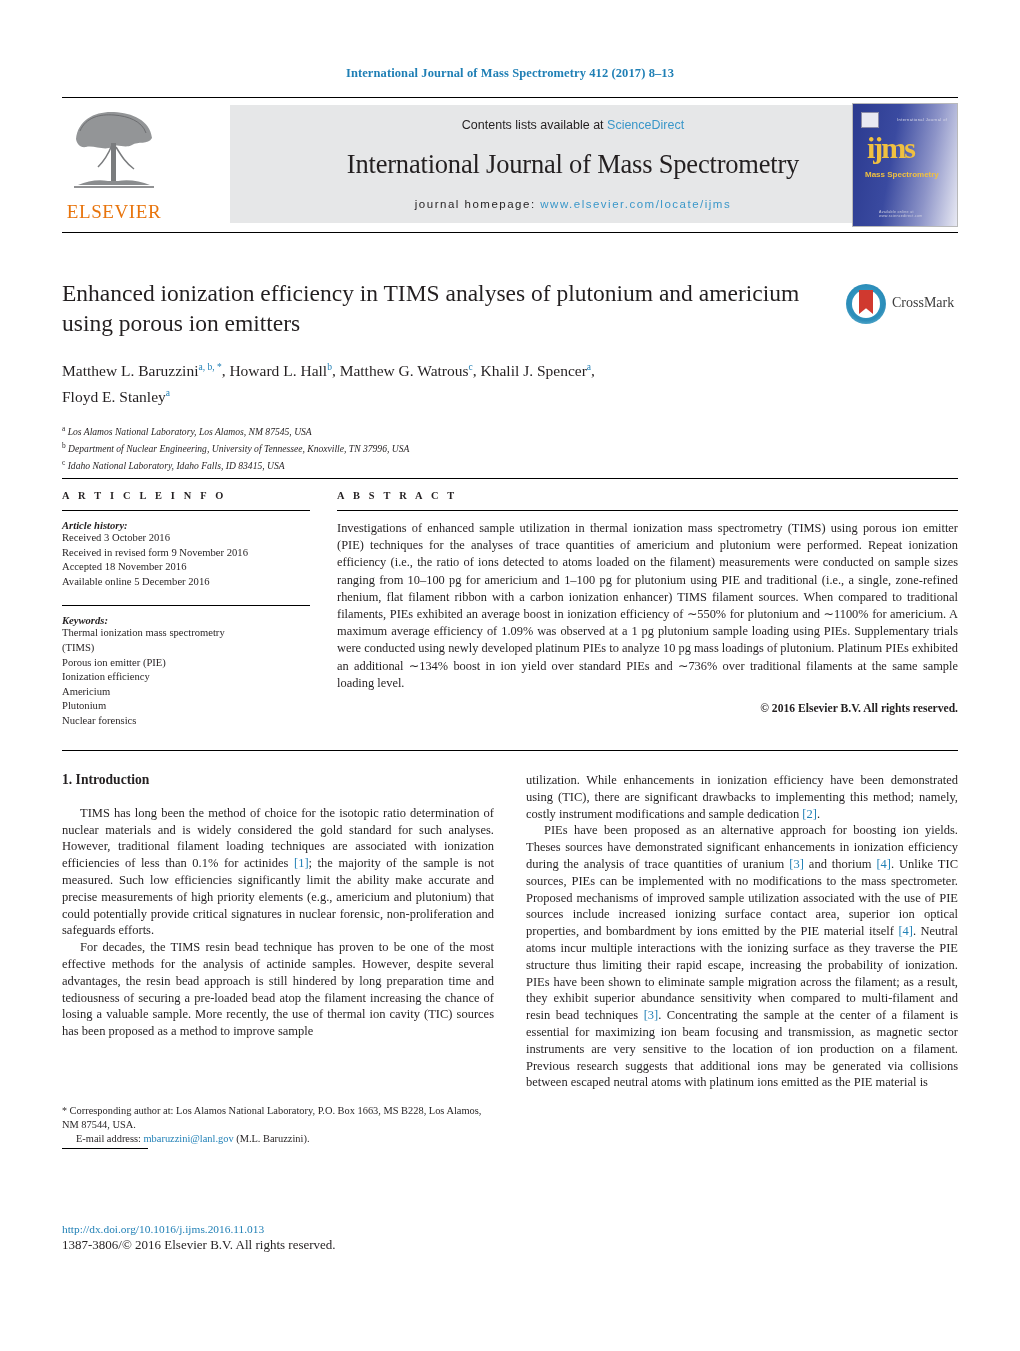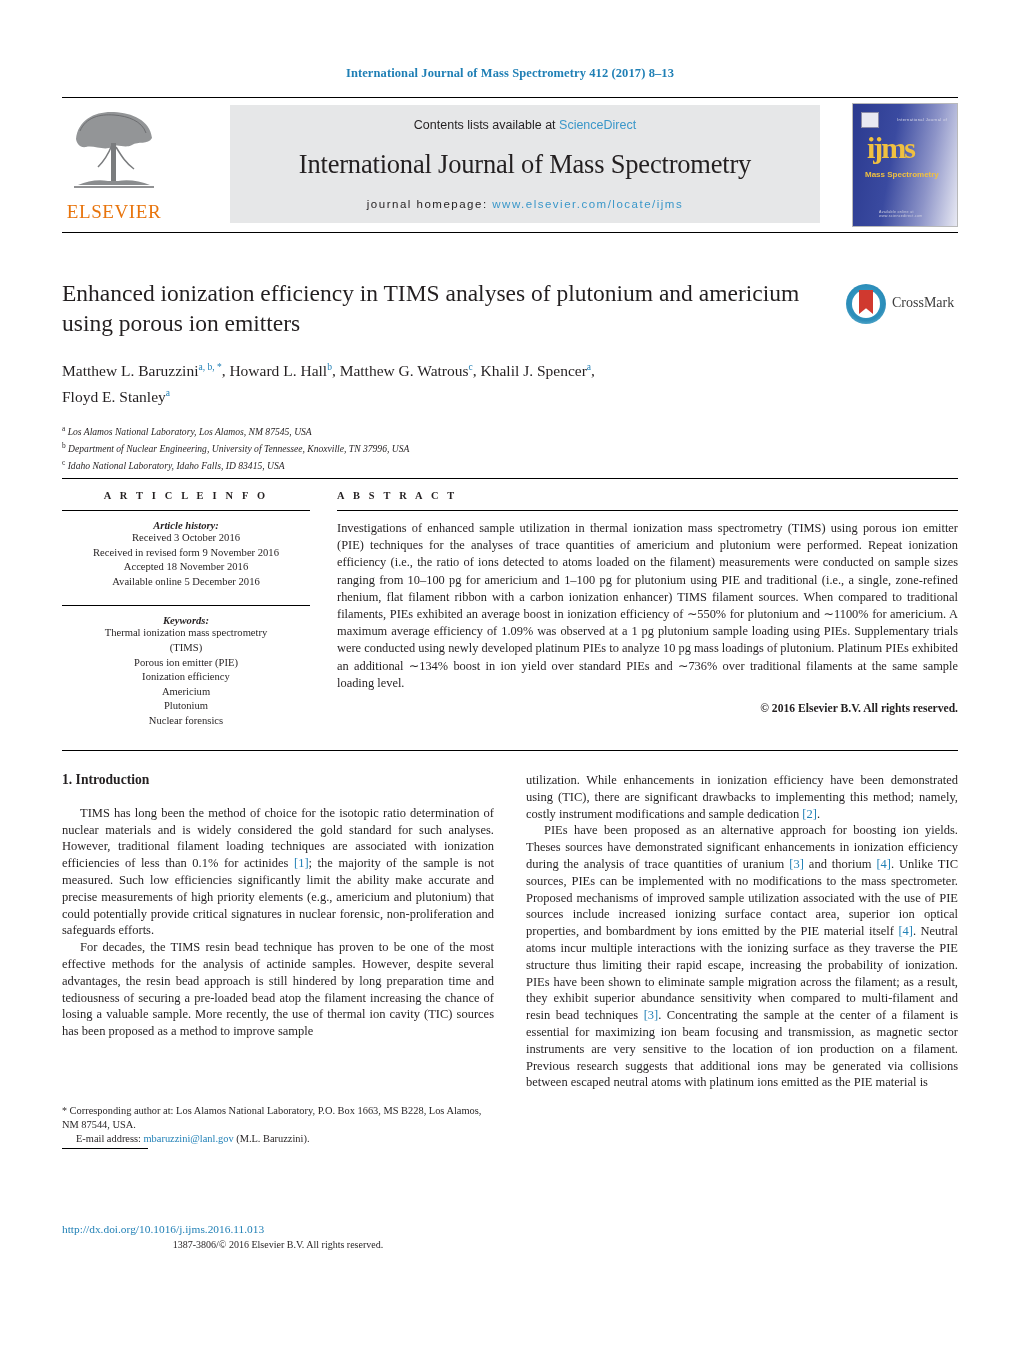--- a/index.html
+++ b/index.html
@@ -69,20 +69,21 @@
     color: #e8740c;
     letter-spacing: 0.6px;
   }
 
   .journal-band {
     position: absolute;
     left: 168px; top: 2px;
     width: 590px; height: 118px;
     background: #e6e7e8;
     text-align: center;
+    padding-left: 48px;
   }
   .contents-line {
     margin-top: 13px;
     font-family: "Liberation Sans", sans-serif;
     font-size: 12.5px;
     color: #231f20;
   }
   .sciencedirect {
     color: #3a97c9;
   }
@@ -244,21 +245,20 @@
     position: absolute;
     left: 62px; right: 62px;
     top: 478px;
     border-top: 1px solid #000;
   }
   .info-col {
     position: absolute;
     left: 62px;
     top: 490px;
     width: 248px;
-    text-align: center;
   }
   .abstract-col {
     position: absolute;
     left: 337px;
     top: 490px;
     width: 621px;
   }
   .sec-head {
     font-family: "Liberation Serif", serif;
     font-weight: bold;
@@ -369,22 +369,21 @@
     width: 432px;
     font-family: "Liberation Serif", serif;
     font-size: 11.4px;
     line-height: 15px;
     color: #231f20;
   }
   .doi-link {
     color: #1f7fb5;
   }
   .doi-issn {
-    font-size: 10px;
-    text-align: center;
+    font-size: 13px;
   }
 </style>
 </head>
 <body>
 
 <div class="page">
 
   <div class="running-head">International Journal of Mass Spectrometry 412 (2017) 8–13</div>
   <div class="rule-top"></div>
 

